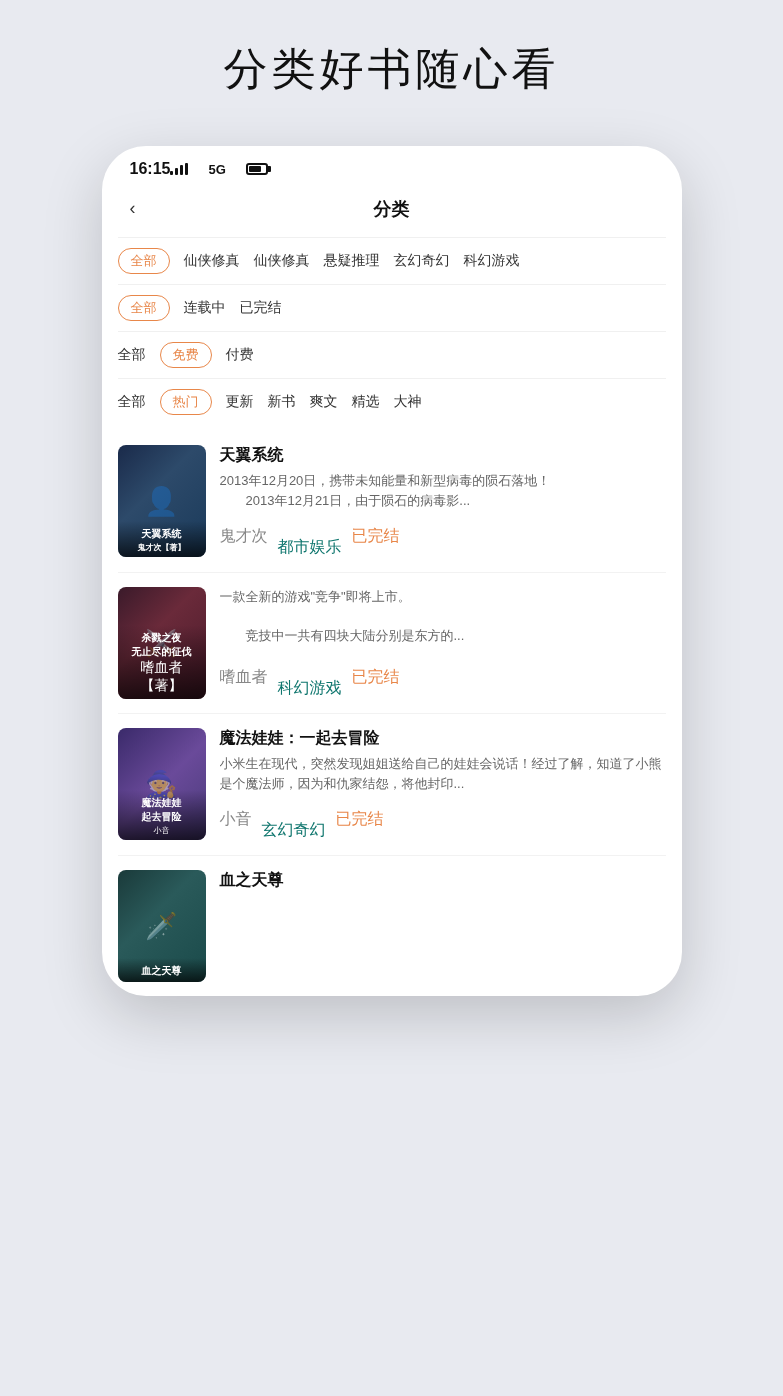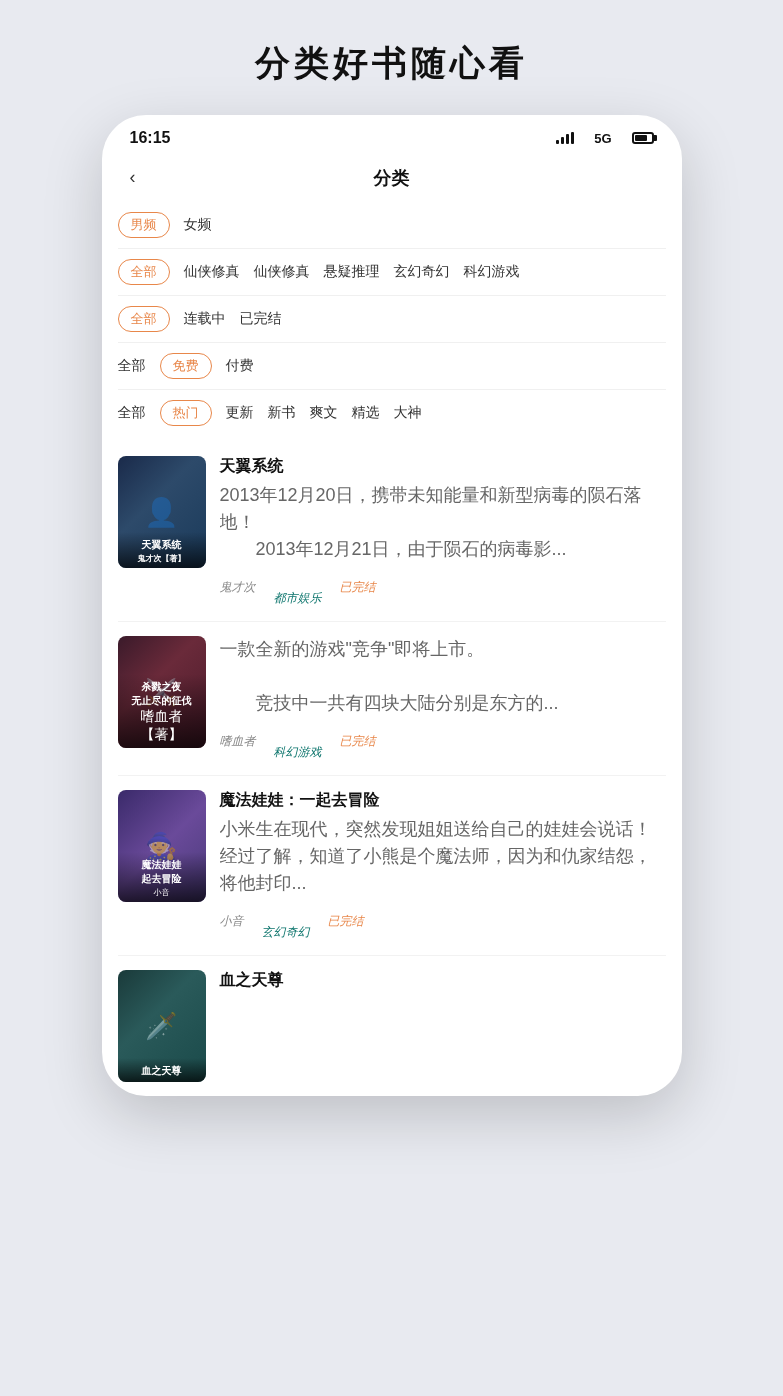--- a/index.html
+++ b/index.html
@@ -8,40 +8,40 @@
       min-height: 1396px;
       background: #e8eaf0;
       font-family: -apple-system, 'PingFang SC', 'Helvetica Neue', sans-serif;
       display: flex;
       flex-direction: column;
       align-items: center;
       padding-top: 40px;
     }
 
     .page-title {
-      font-size: 35px;
-      font-weight: 700;
+      font-size: 44px;
+      font-weight: 400;
       color: #111;
-      margin-bottom: 28px;
+      margin-bottom: 47px;
       letter-spacing: 4px;
     }
 
     .phone-frame {
       width: 580px;
       background: #fff;
       border-radius: 44px;
       box-shadow: 0 20px 60px rgba(0,0,0,0.18);
       overflow: hidden;
       padding: 0;
       position: relative;
     }
 
     .status-bar {
       display: flex;
-      justify-content: space-between;
+      justify-content: flex-start;
       align-items: center;
       padding: 14px 28px 8px 28px;
       font-size: 15px;
       font-weight: 600;
     }
 
     .status-time { font-size: 16px; font-weight: 700; color: #111; }
 
     .status-icons {
       display: flex;
@@ -206,36 +206,35 @@
       gap: 5px;
     }
 
     .book-title {
       font-size: 16px;
       font-weight: 700;
       color: #111;
     }
 
     .book-desc {
-      font-size: 18px;
+      font-size: 13px;
       color: #666;
       line-height: 1.5;
       display: -webkit-box;
       -webkit-line-clamp: 3;
       -webkit-box-orient: vertical;
       overflow: hidden;
     }
 
     .book-meta {
       display: flex;
       align-items: center;
-      gap: 18px;
+      gap: 10px;
       margin-top: auto;
-      font-size: 12px;
-      font-style: italic;
+      font-size: 16px;
     }
 
     .book-author {
       color: #888;
     }
 
     .book-genre {
       color: #0f766e;
       margin-top: 22px;
     }
@@ -279,24 +278,20 @@
     </div>
   </div>
 
   <div class="nav-bar">
     <span class="back-btn">‹</span>
     <span class="nav-title">分类</span>
   </div>
 
   <div class="content-area">
 
-    <div class="filter-row">
-      <span class="tag tag-outline-orange">男频</span>
-      <span class="tag-plain">女频</span>
-    </div>
 
     <div class="filter-divider"></div>
 
     <div class="filter-row">
       <span class="tag tag-outline-orange">全部</span>
       <span class="tag-plain">仙侠修真</span>
       <span class="tag-plain">仙侠修真</span>
       <span class="tag-plain">悬疑推理</span>
       <span class="tag-plain">玄幻奇幻</span>
       <span class="tag-plain">科幻游戏</span>

